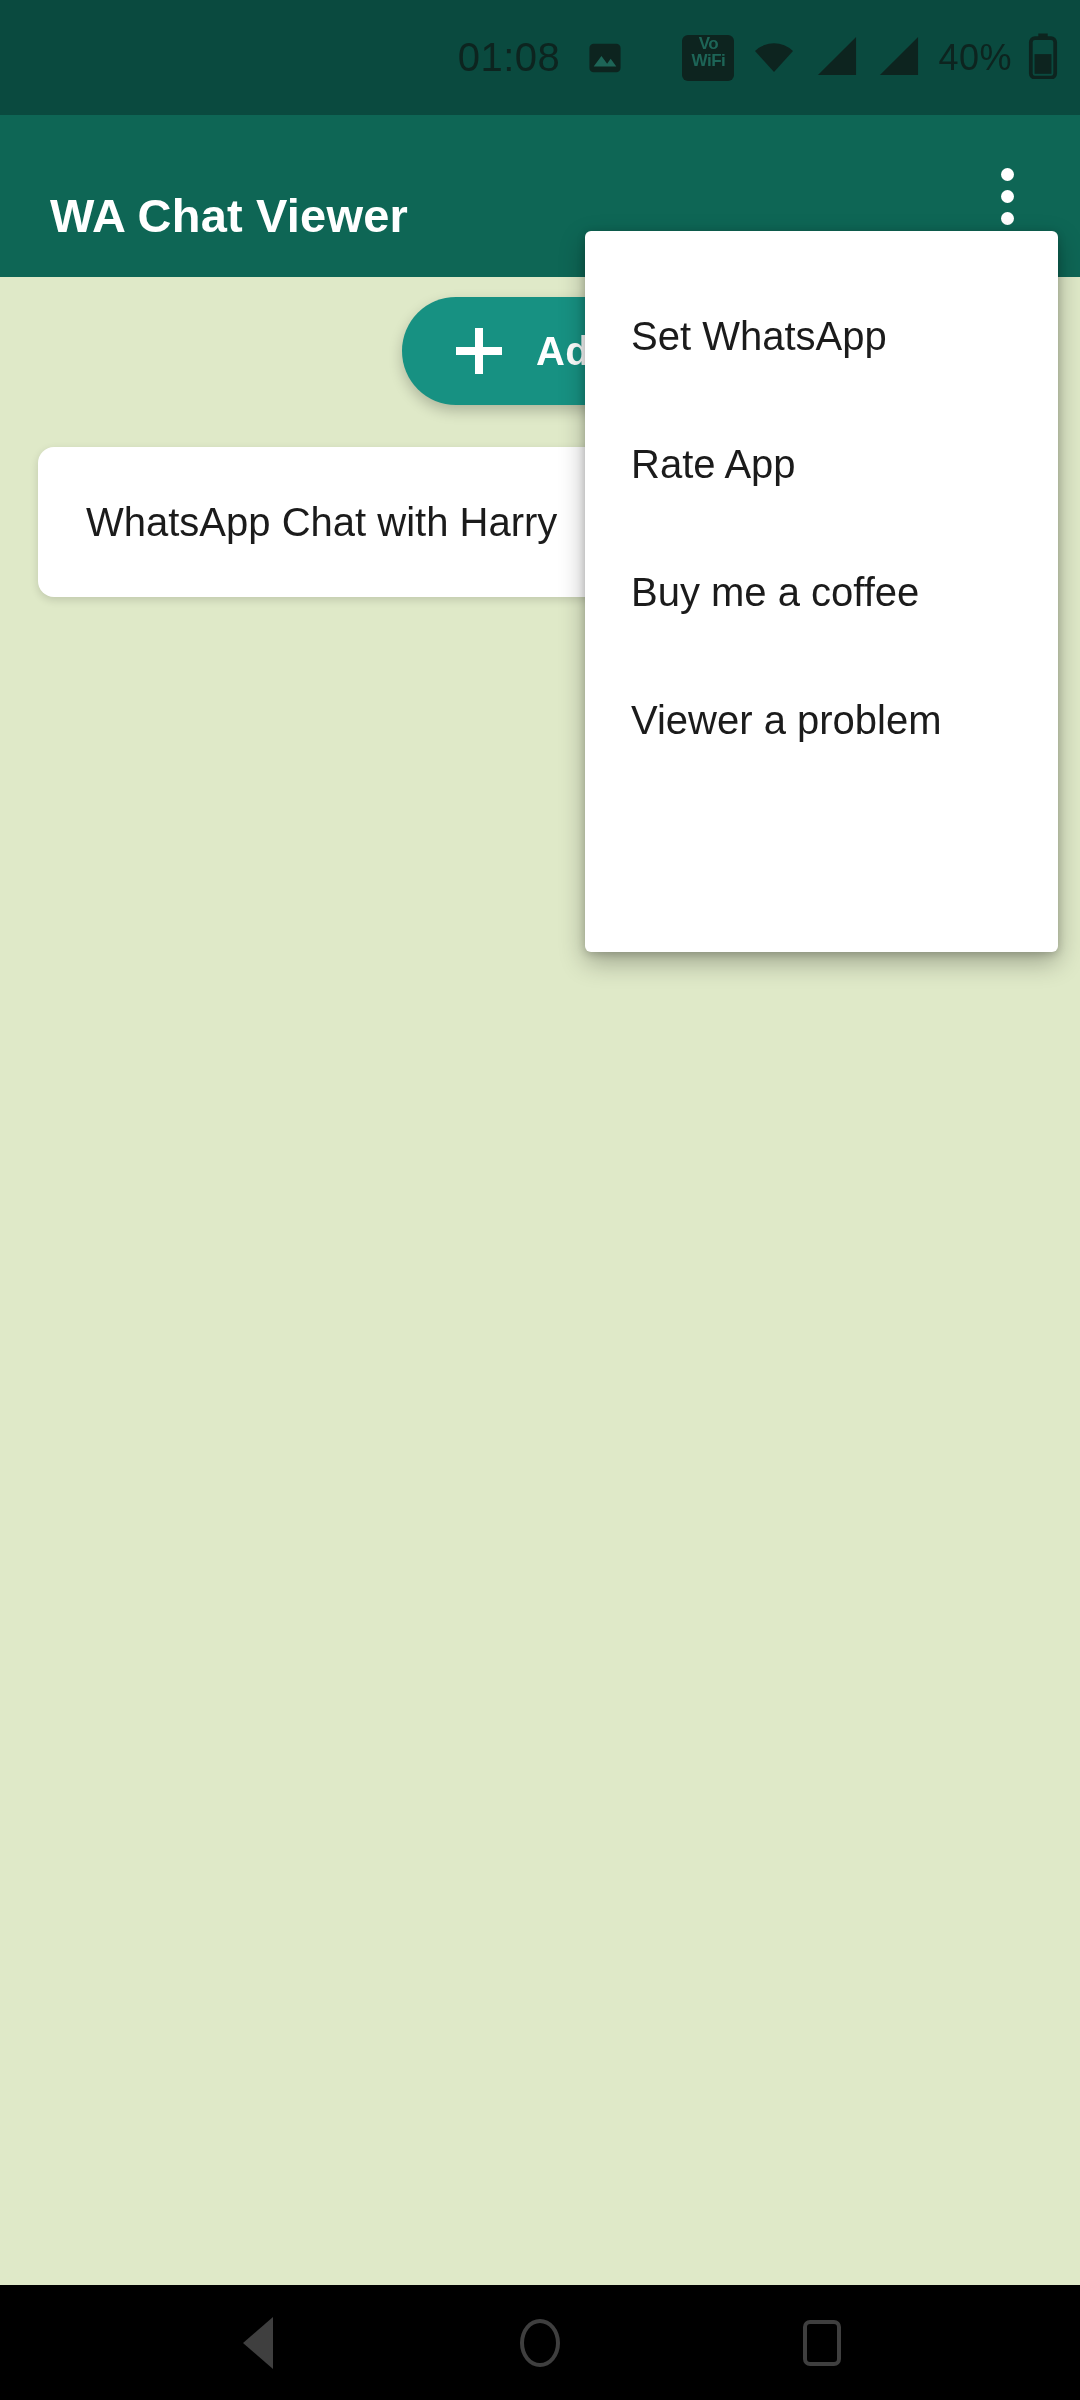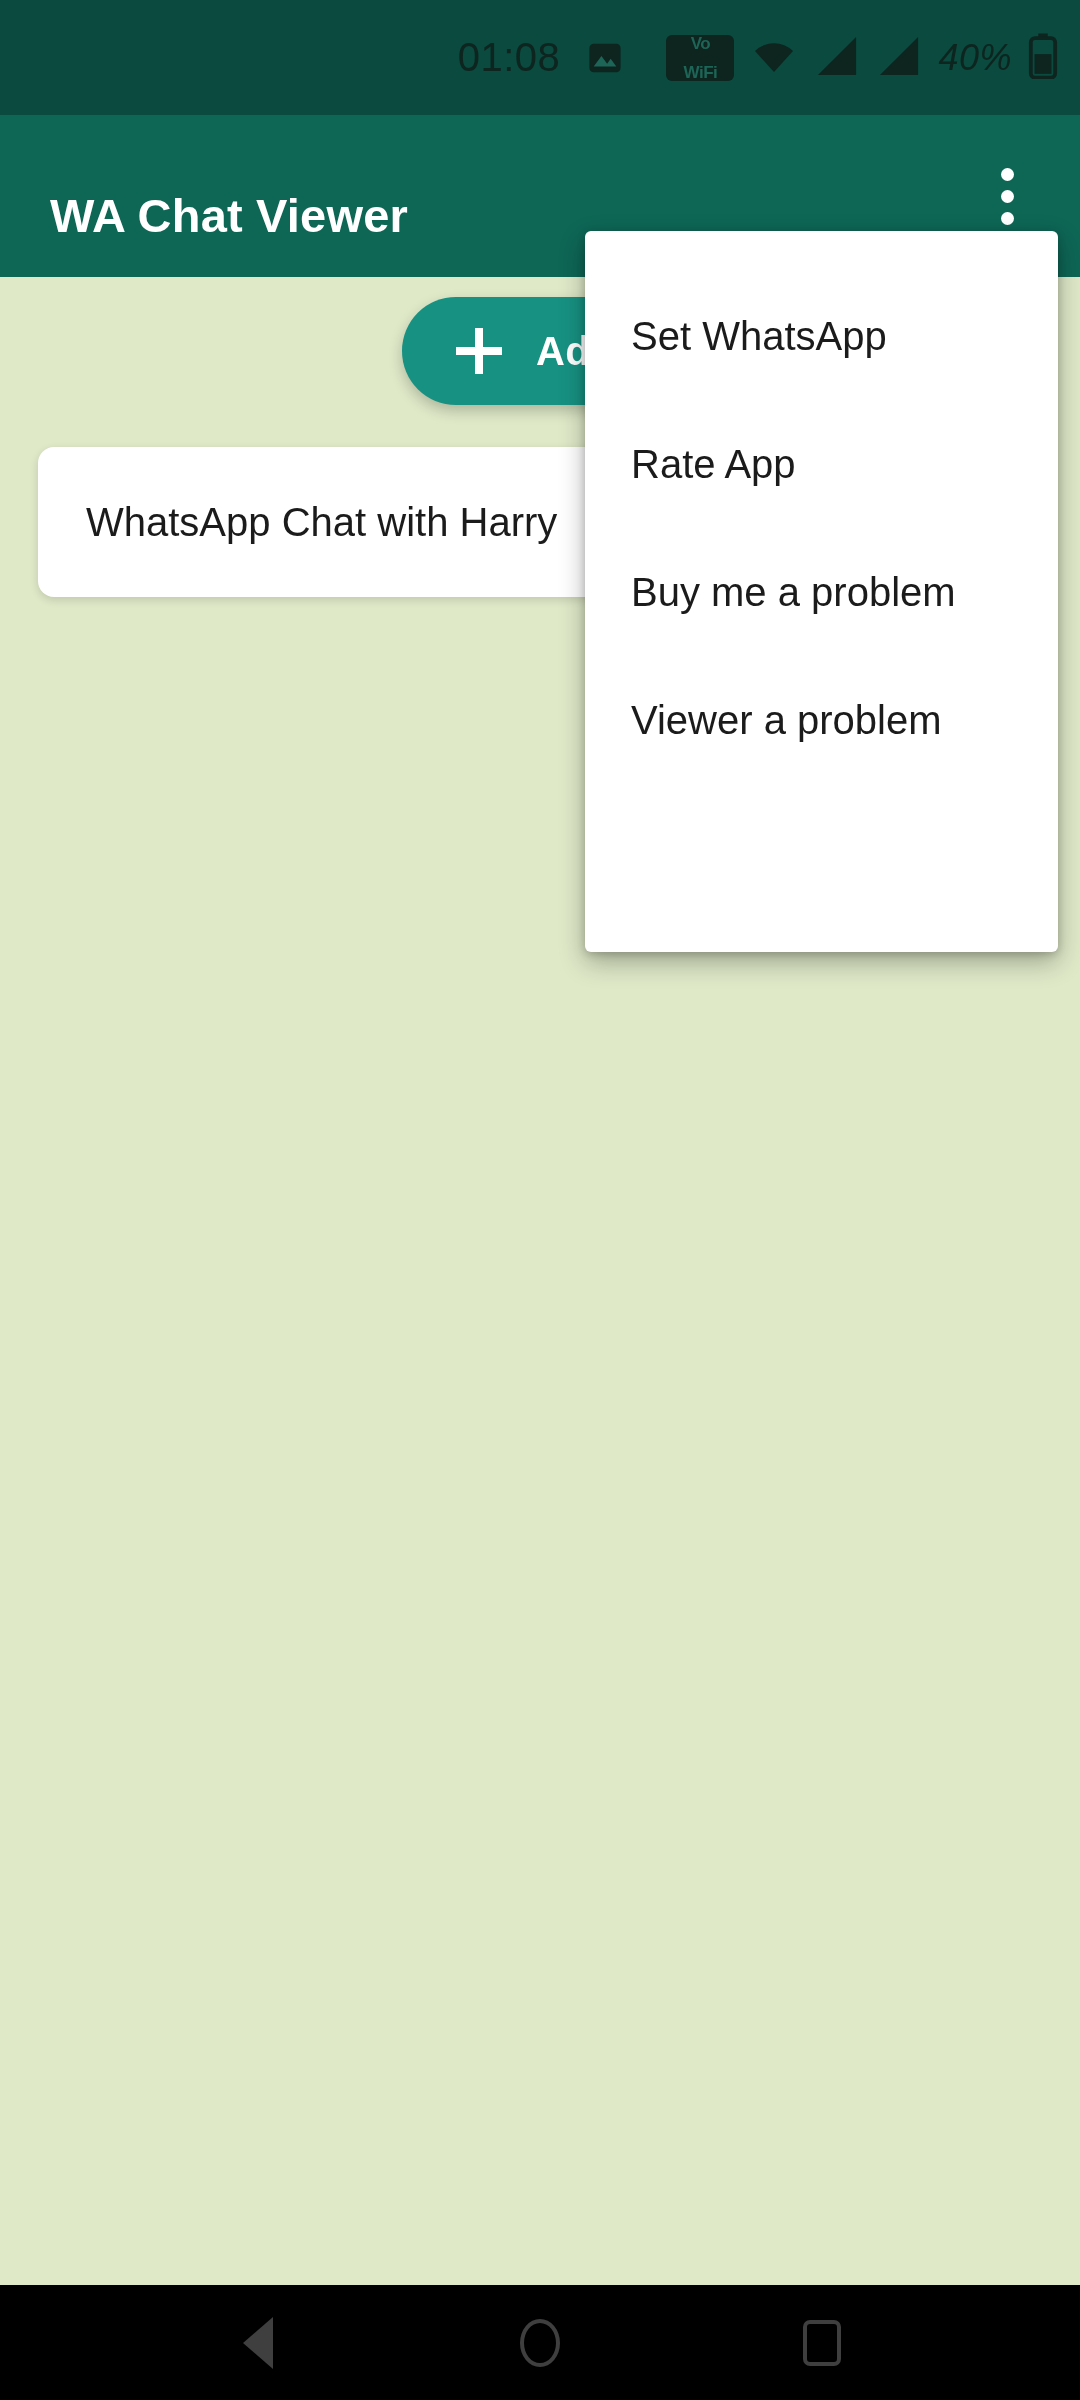--- a/index.html
+++ b/index.html
@@ -32,35 +32,35 @@
     color:#0d241f; font-size:40px; letter-spacing:0.5px;
     font-family:"Liberation Sans", sans-serif;
   }
   .sb-img-icon { width:34px; height:34px; position:relative; }
   .sb-img-icon svg { display:block; }
   .sb-right {
     position:absolute; right:22px; top:0; bottom:0;
     display:flex; align-items:center; gap:16px;
   }
   .vowifi {
-    width:68px; height:46px;
+    width:52px; height:46px;
     border-radius:6px;
     background:#0d241f;
     display:flex; flex-direction:column;
-    align-items:center; justify-content:space-between;
+    align-items:center; justify-content:flex-start;
     color:#0a4a3f;
     line-height:1;
   }
   .vowifi span {
     font-size:17px; font-weight:bold;
     letter-spacing:-0.5px;
     color:#1d6557;
   }
   .sb-battery-text {
-    color:#0d241f; font-size:36px; letter-spacing:0.5px;font-style:italic;
+    color:#0d241f; font-size:36px; letter-spacing:0.5px;
   }
 
   
   #app-bar {
     position:absolute; left:0; top:115px;
     width:1080px; height:162px;
     background:#0e6655;
     display:flex; align-items:center;
   }
   #app-bar-title {
@@ -265,21 +265,21 @@
   </div>
 
   <div id="overflow-menu">
     <div class="menu-item">
       <span>Set WhatsApp</span>
     </div>
     <div class="menu-item">
       <span>Rate App</span>
     </div>
     <div class="menu-item">
-      <span>Buy me a problem</span>
+      <span>Buy me a coffee</span>
     </div>
     <div class="menu-item">
       <span>Viewer a problem</span>
     </div>
   </div>
 
   <div id="nav-bar">
     <div class="nav-btn">
       <div class="nav-back"></div>
     </div>

